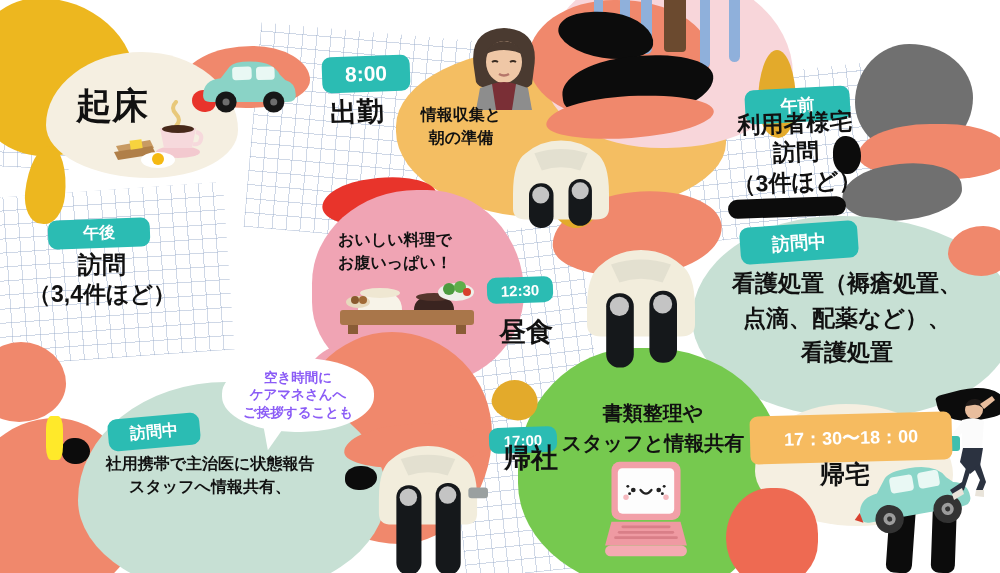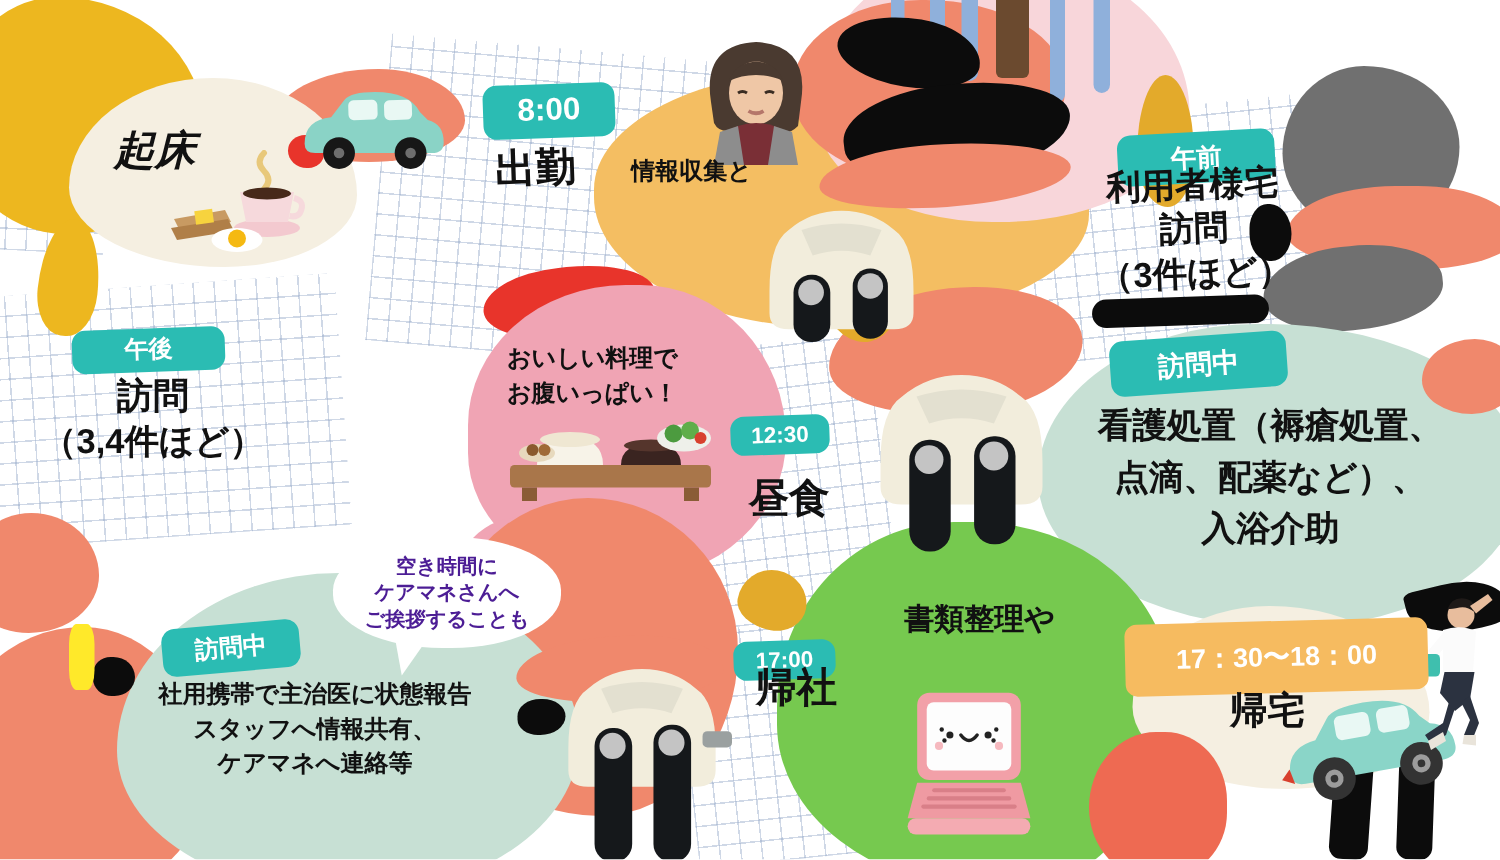--- a/index.html
+++ b/index.html
@@ -215,65 +215,66 @@
   <div class="badge" style="left:745px;top:88px;width:105px;height:34px;font-size:17px;transform:rotate(-3deg);">午前</div>
   <div class="badge" style="left:740px;top:224px;width:118px;height:37px;font-size:18px;transform:rotate(-4deg);">訪問中</div>
   <div class="badge" style="left:48px;top:219px;width:102px;height:29px;font-size:16px;transform:rotate(-2deg);">午後</div>
   <div class="badge" style="left:487px;top:277px;width:66px;height:26px;font-size:15px;transform:rotate(-2deg);">12:30</div>
   <div class="badge" style="left:108px;top:416px;width:92px;height:32px;font-size:16px;transform:rotate(-5deg);">訪問中</div>
   <div class="badge" style="left:489px;top:427px;width:68px;height:26px;font-size:15px;transform:rotate(-2deg);">17:00</div>
 
   <div class="banner" style="left:750px;top:414px;width:202px;height:48px;font-size:18px;transform:rotate(-1.5deg);">17：30〜18：00</div>
 
   <div class="bubble" style="left:222px;top:358px;width:152px;height:74px;">
-    <div class="center" style="font-weight:800;font-size:13.5px;line-height:1.3;color:#4c1d95;">
+    <div class="center" style="font-weight:800;font-size:13.5px;line-height:1.3;color:#8b5cf6;">
       <div>空き時間に</div>
       <div>ケアマネさんへ</div>
       <div>ご挨拶することも</div>
     </div>
   </div>
   <div class="bubble-tail" style="left:258px;top:424px;transform:rotate(18deg);"></div>
 
-  <div class="txt" style="left:76px;top:84px;font-size:27px;font-style:italic;">起床</div>
+  <div class="txt" style="left:76px;top:84px;font-size:36px;">起床</div>
   <div class="txt" style="left:330px;top:96px;font-size:27px;transform:rotate(-2deg);">出勤</div>
 
   <div class="txt center" style="left:396px;top:103px;width:130px;font-size:16px;line-height:1.45;">
     <div>情報収集と</div>
+    <div>朝の準備</div>
   </div>
 
   <div class="txt center" style="left:710px;top:109px;width:172px;font-size:23px;line-height:1.28;transform:rotate(-2deg);">
     <div>利用者様宅</div>
     <div>訪問</div>
     <div>（3件ほど）</div>
   </div>
 
   <div class="txt center" style="left:698px;top:266px;width:298px;font-size:23px;line-height:1.5;">
     <div>看護処置（褥瘡処置、</div>
     <div>点滴、配薬など）、</div>
-    <div>入浴介助</div>
+    <div>看護処置</div>
   </div>
 
   <div class="txt center" style="left:10px;top:250px;width:184px;font-size:24px;line-height:1.25;">
     <div>訪問</div>
     <div style="font-size:23px;">（3,4件ほど）</div>
   </div>
 
   <div class="txt" style="left:338px;top:228px;width:145px;font-size:16px;line-height:1.45;">
     <div>おいしい料理で</div>
     <div>お腹いっぱい！</div>
   </div>
   <div class="txt" style="left:499px;top:316px;font-size:27px;">昼食</div>
 
   <div class="txt center" style="left:56px;top:452px;width:308px;font-size:16px;line-height:1.45;">
     <div>社用携帯で主治医に状態報告</div>
     <div>スタッフへ情報共有、</div>
-    <div>ケアマネへ連絡等</div>
   </div>
 
   <div class="txt" style="left:504px;top:442px;font-size:27px;">帰社</div>
 
   <div class="txt center" style="left:558px;top:398px;width:190px;font-size:20px;line-height:1.5;">
     <div>書類整理や</div>
+    <div>スタッフと情報共有</div>
   </div>
 
   <div class="txt" style="left:820px;top:459px;font-size:25px;">帰宅</div>
 
 </div>
 
 </body></html>

